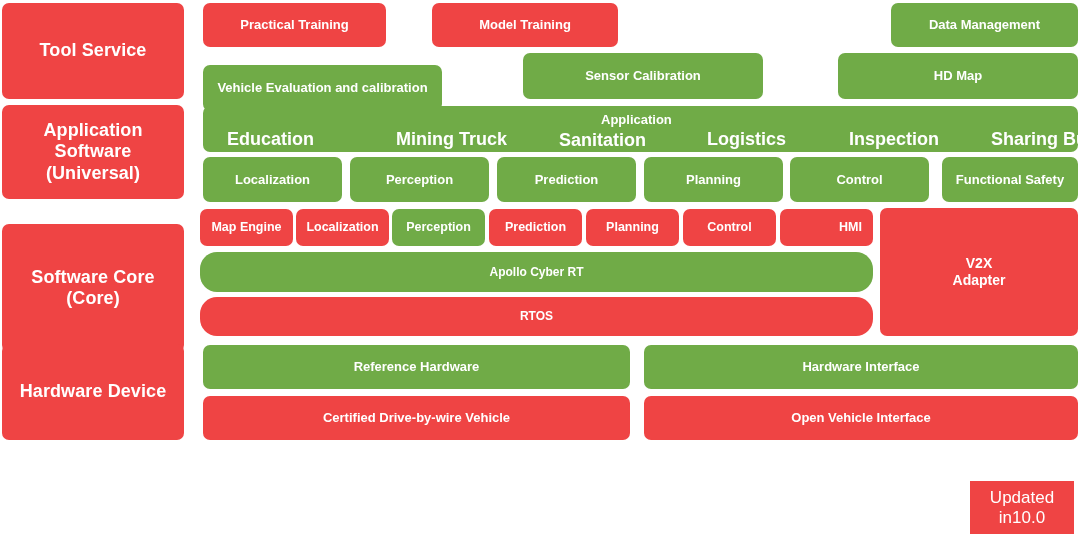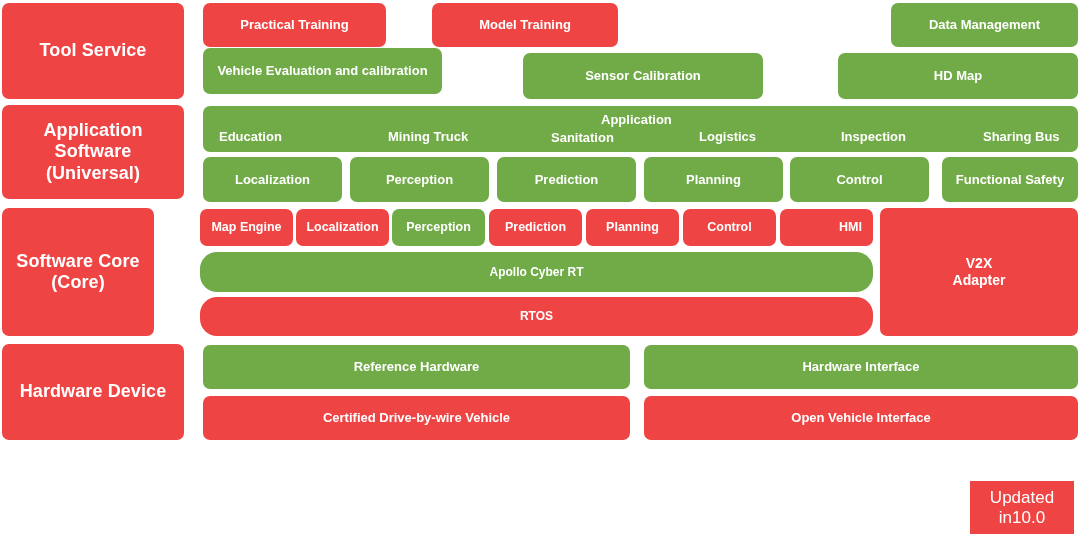--- a/index.html
+++ b/index.html
@@ -65,23 +65,24 @@
   
   .scenario-bar {
     position: absolute;
     box-sizing: border-box;
     border-radius: 7px;
     background: #70ab47;
   }
   .scn-label {
     position: absolute;
     color: #ffffff;
-    font-size: 13px;
+    font-size: 18px;
     font-weight: 600;
     white-space: nowrap;
+    margin-left: 8px;
   }
   .scn-overlay {
     position: absolute;
     color: #ffffff;
     font-size: 13px;
     font-weight: 600;
     white-space: nowrap;
   }
   
   .badge {
@@ -113,35 +114,35 @@
 <body>
 
 <div id="canvas">
 
   <div class="box blue cat" style="left:2px; top:3px; width:182px; height:96px;">Tool Service</div>
 
   <div class="box blue cat" style="left:2px; top:105px; width:182px; height:94px;">Application
 Software
 (Universal)</div>
 
-  <div class="box blue cat" style="left:2px; top:208px; width:152px; height:128px;">Software Core
+  <div class="box blue cat" style="left:2px; top:224px; width:182px; height:128px;">Software Core
 (Core)</div>
 
   <div class="box blue cat" style="left:2px; top:344px; width:182px; height:96px;">Hardware Device</div>
 
   <div class="ghost" style="left:10px; top:445px;"></div>
 
   <div class="box blue mod" style="left:203px; top:3px; width:183px; height:44px;">Practical Training</div>
 
   <div class="box blue mod" style="left:432px; top:3px; width:186px; height:44px;">Model Training</div>
 
 
   <div class="box green mod" style="left:891px; top:3px; width:187px; height:44px;">Data Management</div>
 
-  <div class="box green mod" style="left:203px; top:48px; width:239px; height:46px;">Vehicle Evaluation and calibration</div>
+  <div class="box green mod" style="left:203px; top:65px; width:239px; height:46px;">Vehicle Evaluation and calibration</div>
 
   <div class="box green mod" style="left:523px; top:53px; width:240px; height:46px;">Sensor Calibration</div>
 
   <div class="box green mod" style="left:838px; top:53px; width:240px; height:46px;">HD Map</div>
 
   <div class="scenario-bar" style="left:203px; top:106px; width:875px; height:46px;"></div>
 
   <div class="scn-overlay" style="left:601px; top:112px;">Application</div>
 
   <div class="scn-label" style="left:219px; top:129px;">Education</div>

